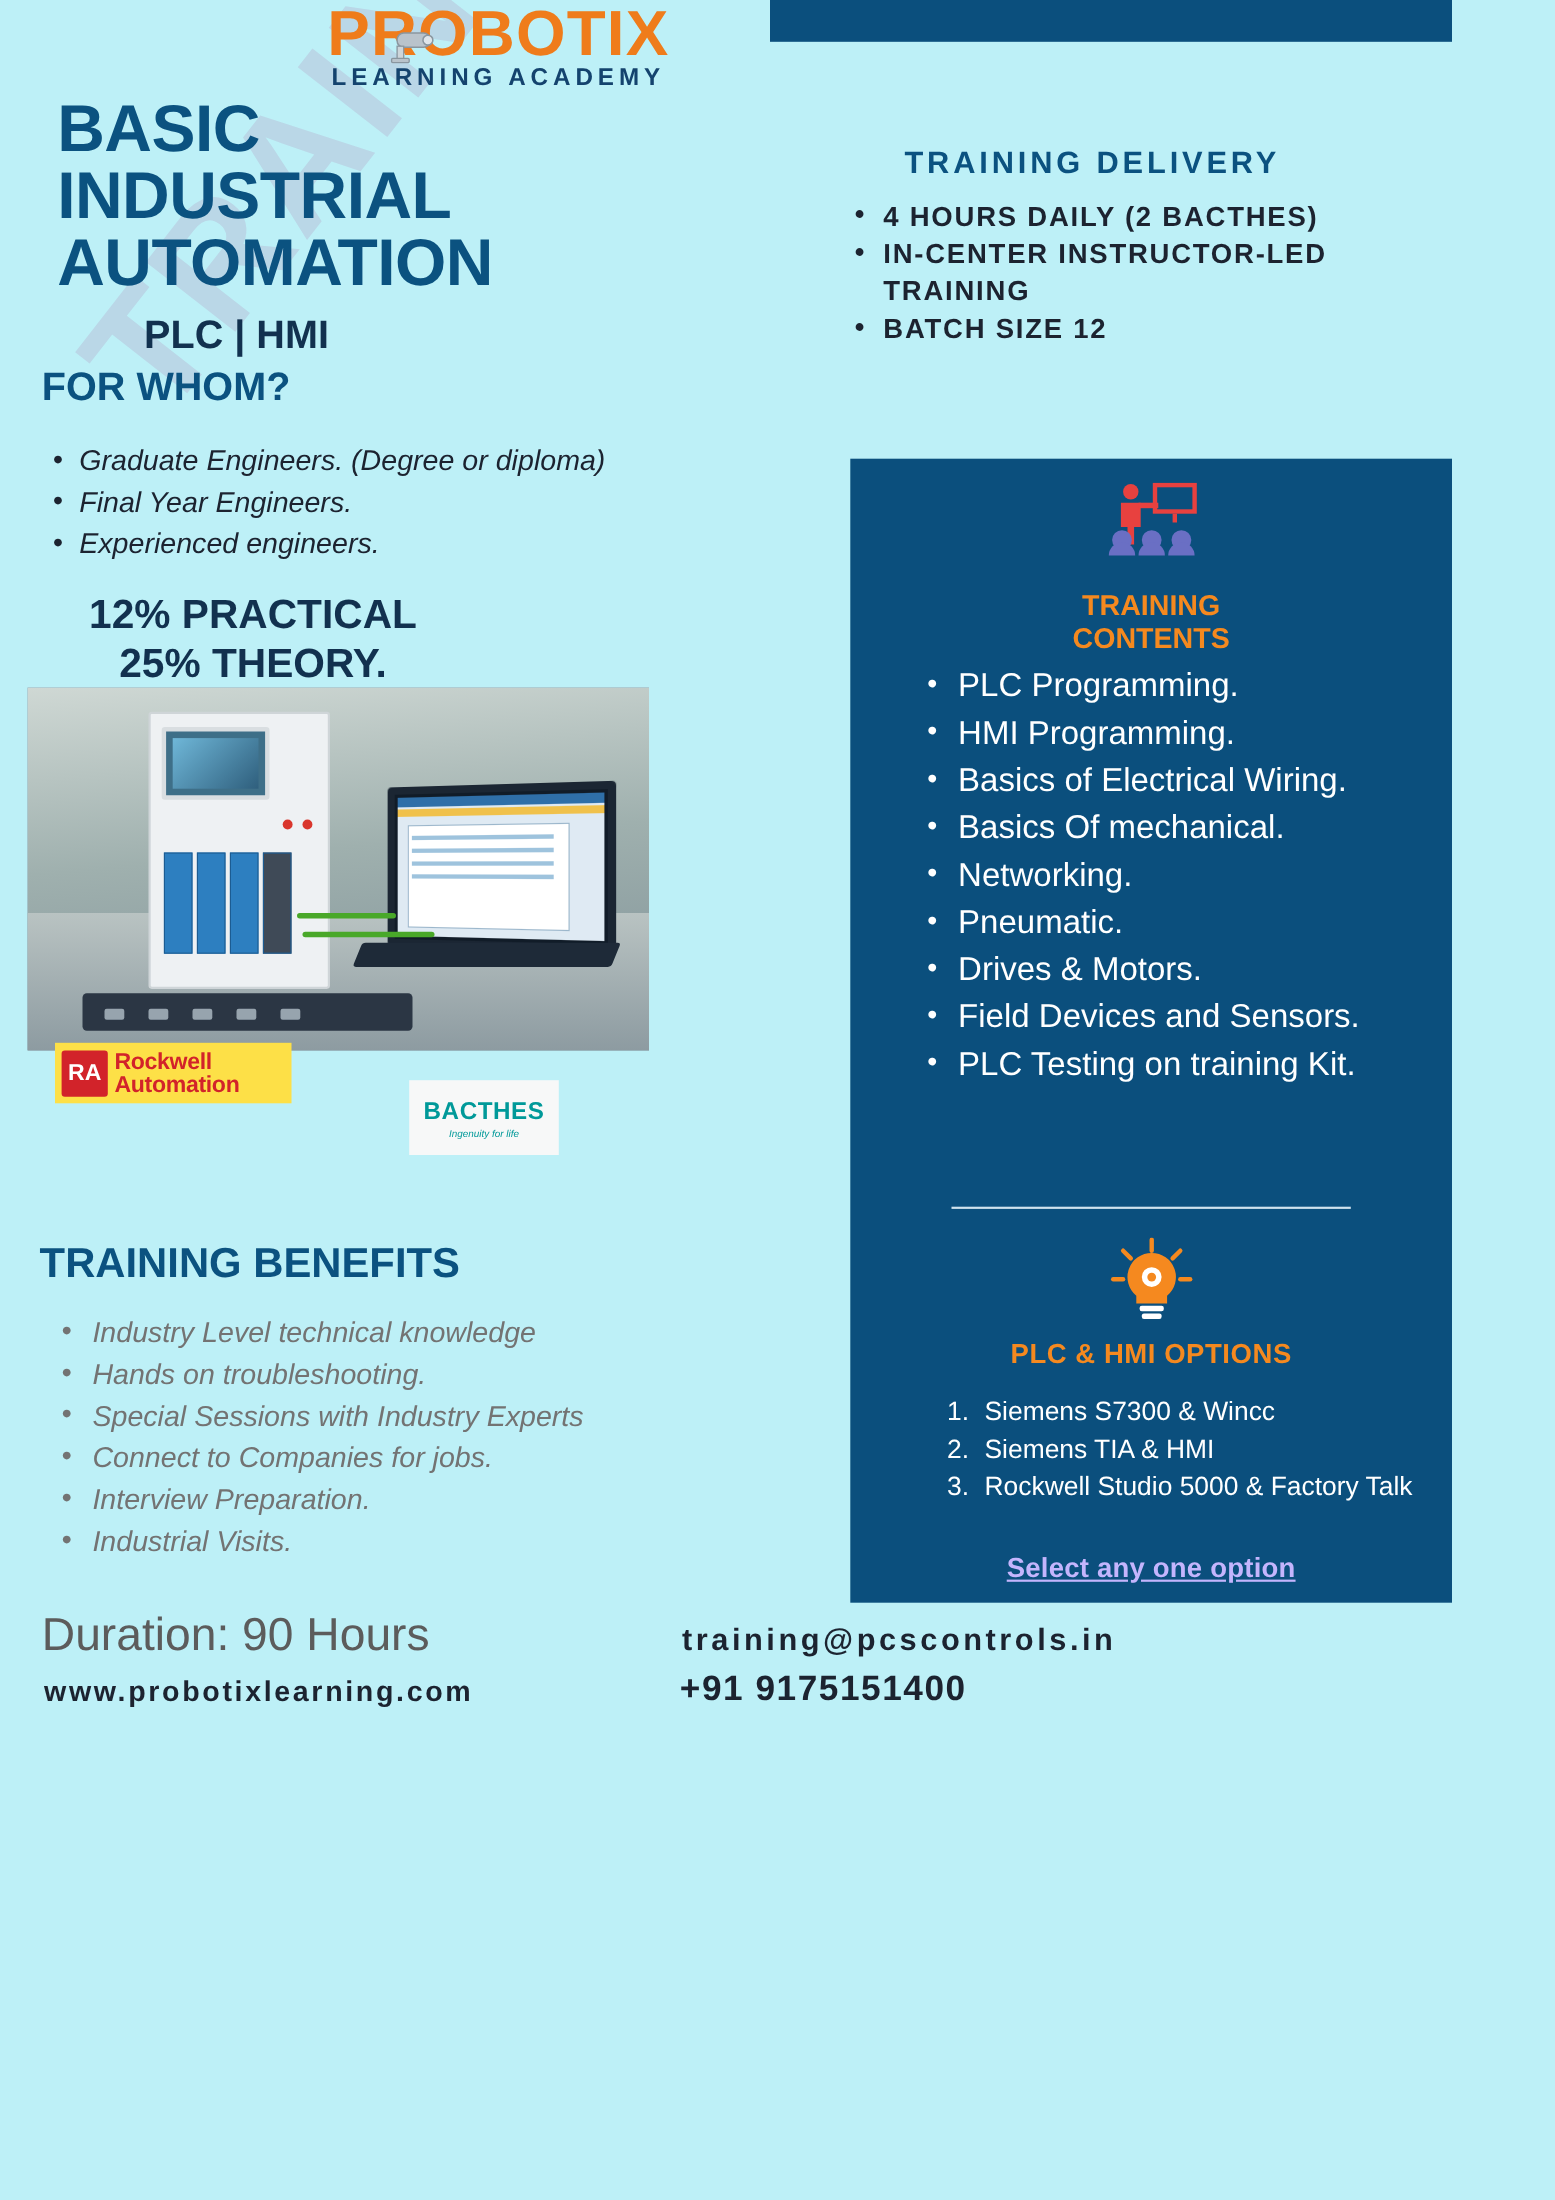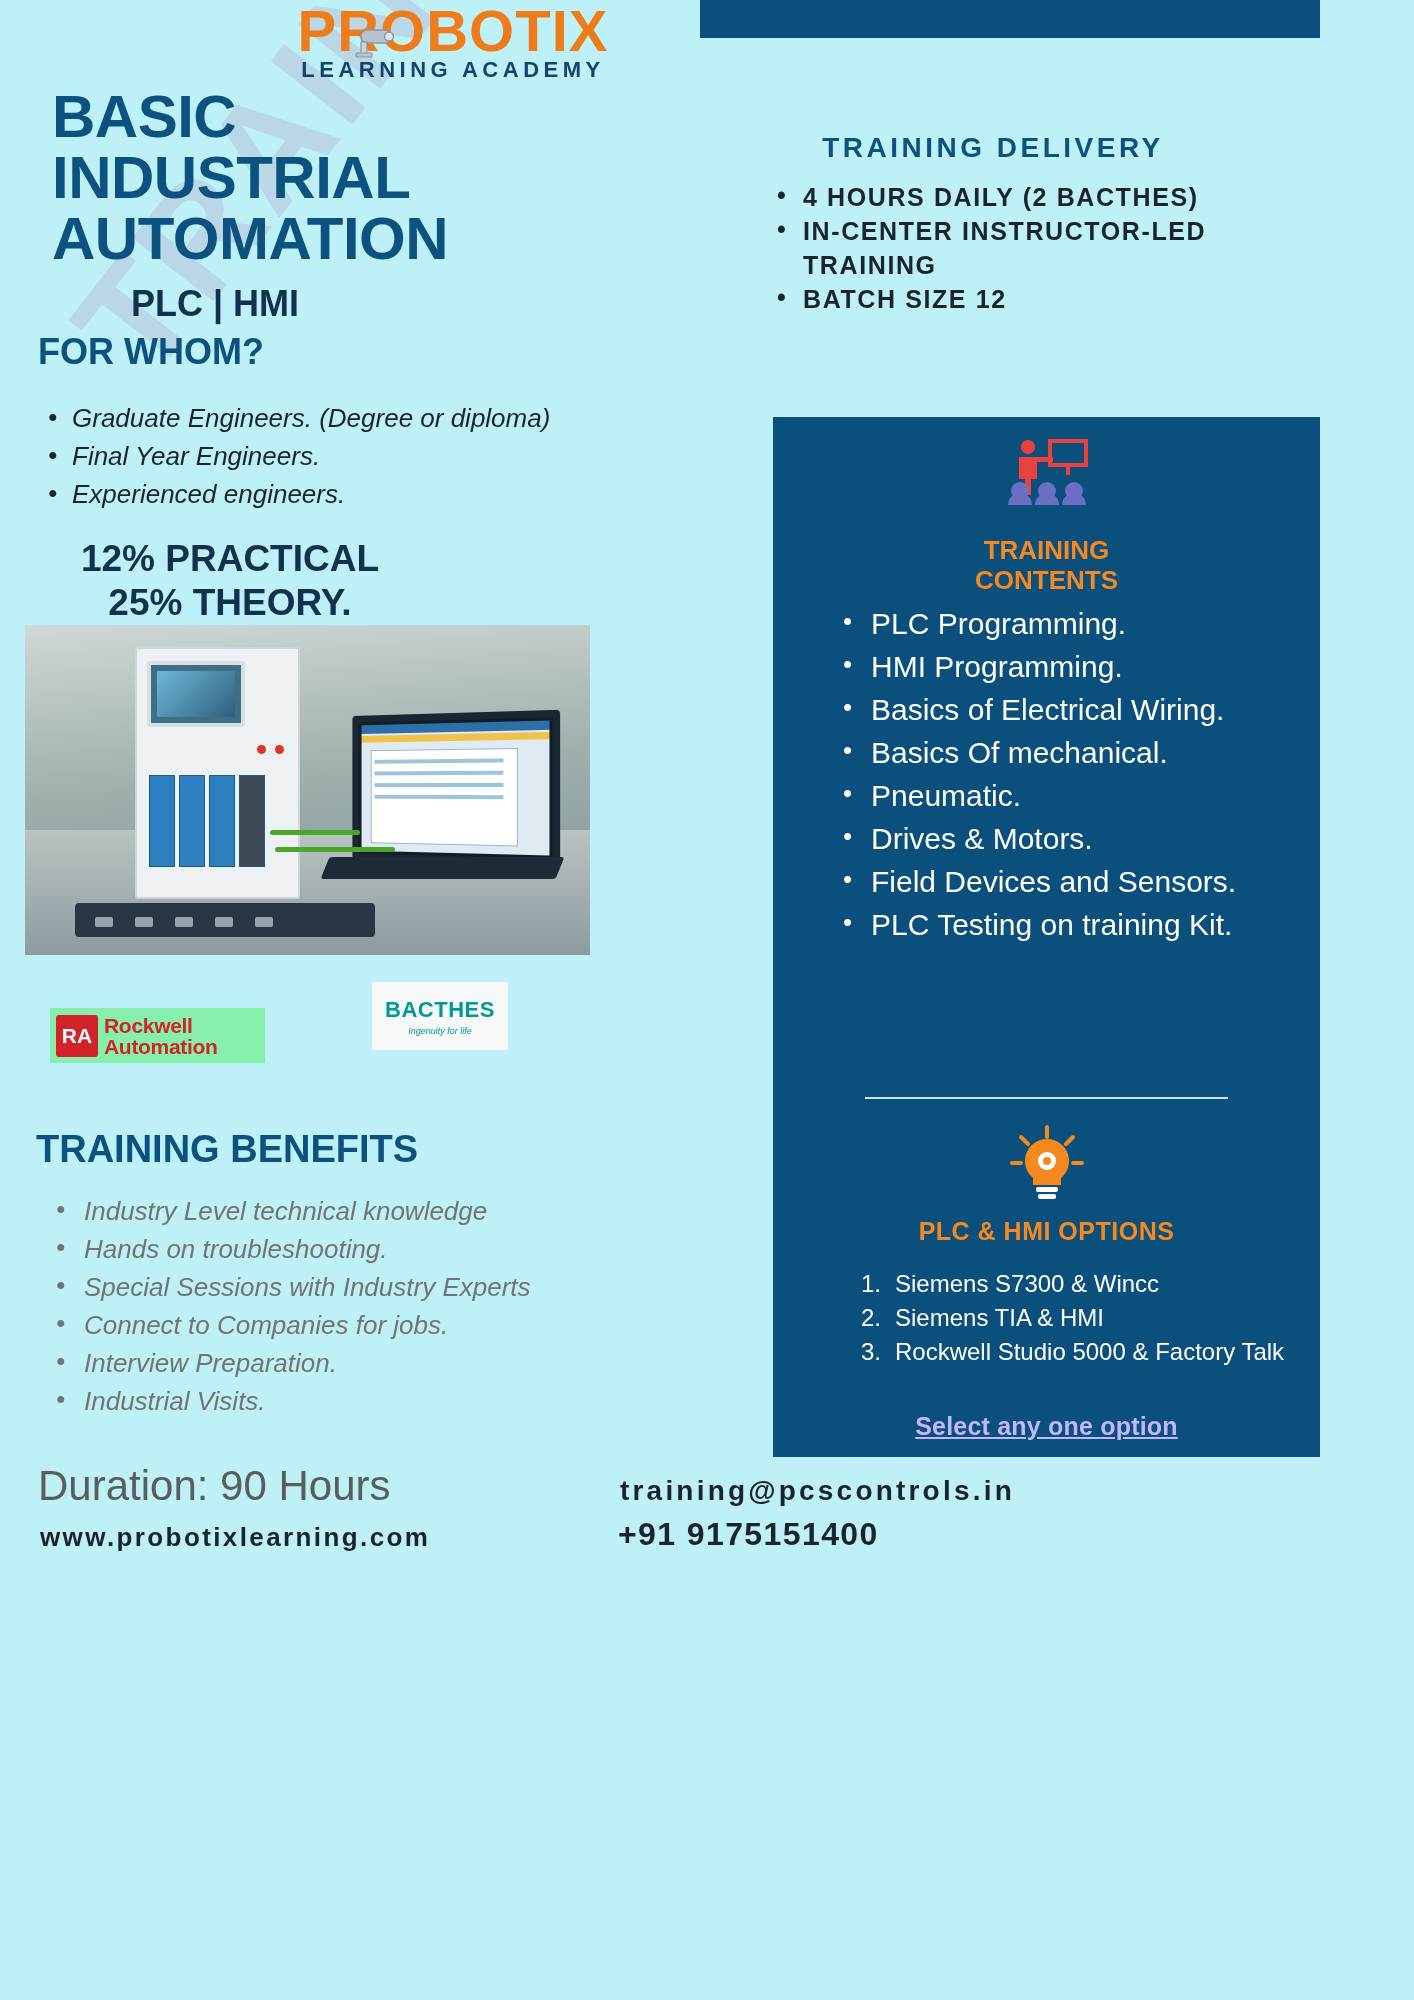--- a/index.html
+++ b/index.html
@@ -97,22 +97,22 @@
   .photo .laptop-screen .ui .bar{position:absolute;left:0;right:0;height:9px;background:#2f6fa8;}
   .photo .laptop-screen .ui .bar2{position:absolute;left:0;right:0;top:11px;height:7px;background:#f0c14b;}
   .photo .laptop-screen .ui .win{position:absolute;left:10px;top:26px;width:150px;height:96px;background:#fff;border:1px solid #9bb6cb;}
   .photo .laptop-screen .ui .row{position:absolute;left:14px;height:4px;background:#9ec3dd;width:132px;}
   .photo .cable{position:absolute;background:#49a829;height:5px;border-radius:3px;transform-origin:left;}
   .photo .tray{position:absolute;left:50px;top:278px;width:300px;height:34px;background:#2b3644;border-radius:4px;}
   .photo .traybtn{position:absolute;top:292px;width:18px;height:10px;background:#97a4ae;border-radius:2px;}
 
   
   .brand-ra{
-    position:absolute; left:50px; top:1008px; width:215px; height:55px;
-    background:#86efac; z-index:3; display:flex; align-items:center; padding-left:6px;
+    position:absolute; left:50px; top:948px; width:215px; height:55px;
+    background:#fde047; z-index:3; display:flex; align-items:center; padding-left:6px;
   }
   .ra-badge{
     width:42px;height:42px;background:#d2232a;color:#fff;font-weight:800;font-size:21px;
     display:flex;align-items:center;justify-content:center;border-radius:3px;
   }
   .ra-text{ margin-left:6px; color:#d2232a; font-weight:800; font-size:21px; line-height:21px; letter-spacing:-.3px;}
   .brand-siemens{
     position:absolute; left:372px; top:982px; width:136px; height:68px;
     background:#f7f8f8; z-index:3; display:flex; flex-direction:column;
     align-items:center; justify-content:center;
@@ -344,20 +344,21 @@
     <div class="tc-title">
       <div>TRAINING</div>
       <div>CONTENTS</div>
     </div>
 
     <ul class="contents">
       <li>PLC Programming.</li>
       <li>HMI Programming.</li>
       <li>Basics of Electrical Wiring.</li>
       <li>Basics Of mechanical.</li>
+      <li>Networking.</li>
       <li>Pneumatic.</li>
       <li>Drives &amp; Motors.</li>
       <li>Field Devices and Sensors.</li>
       <li>PLC Testing on training Kit.</li>
     </ul>
 
     <div class="divider"></div>
 
     <svg class="bulb-icon" width="76" height="78" viewBox="0 0 76 78">
       <g stroke="#f5891f" stroke-width="4" stroke-linecap="round">

